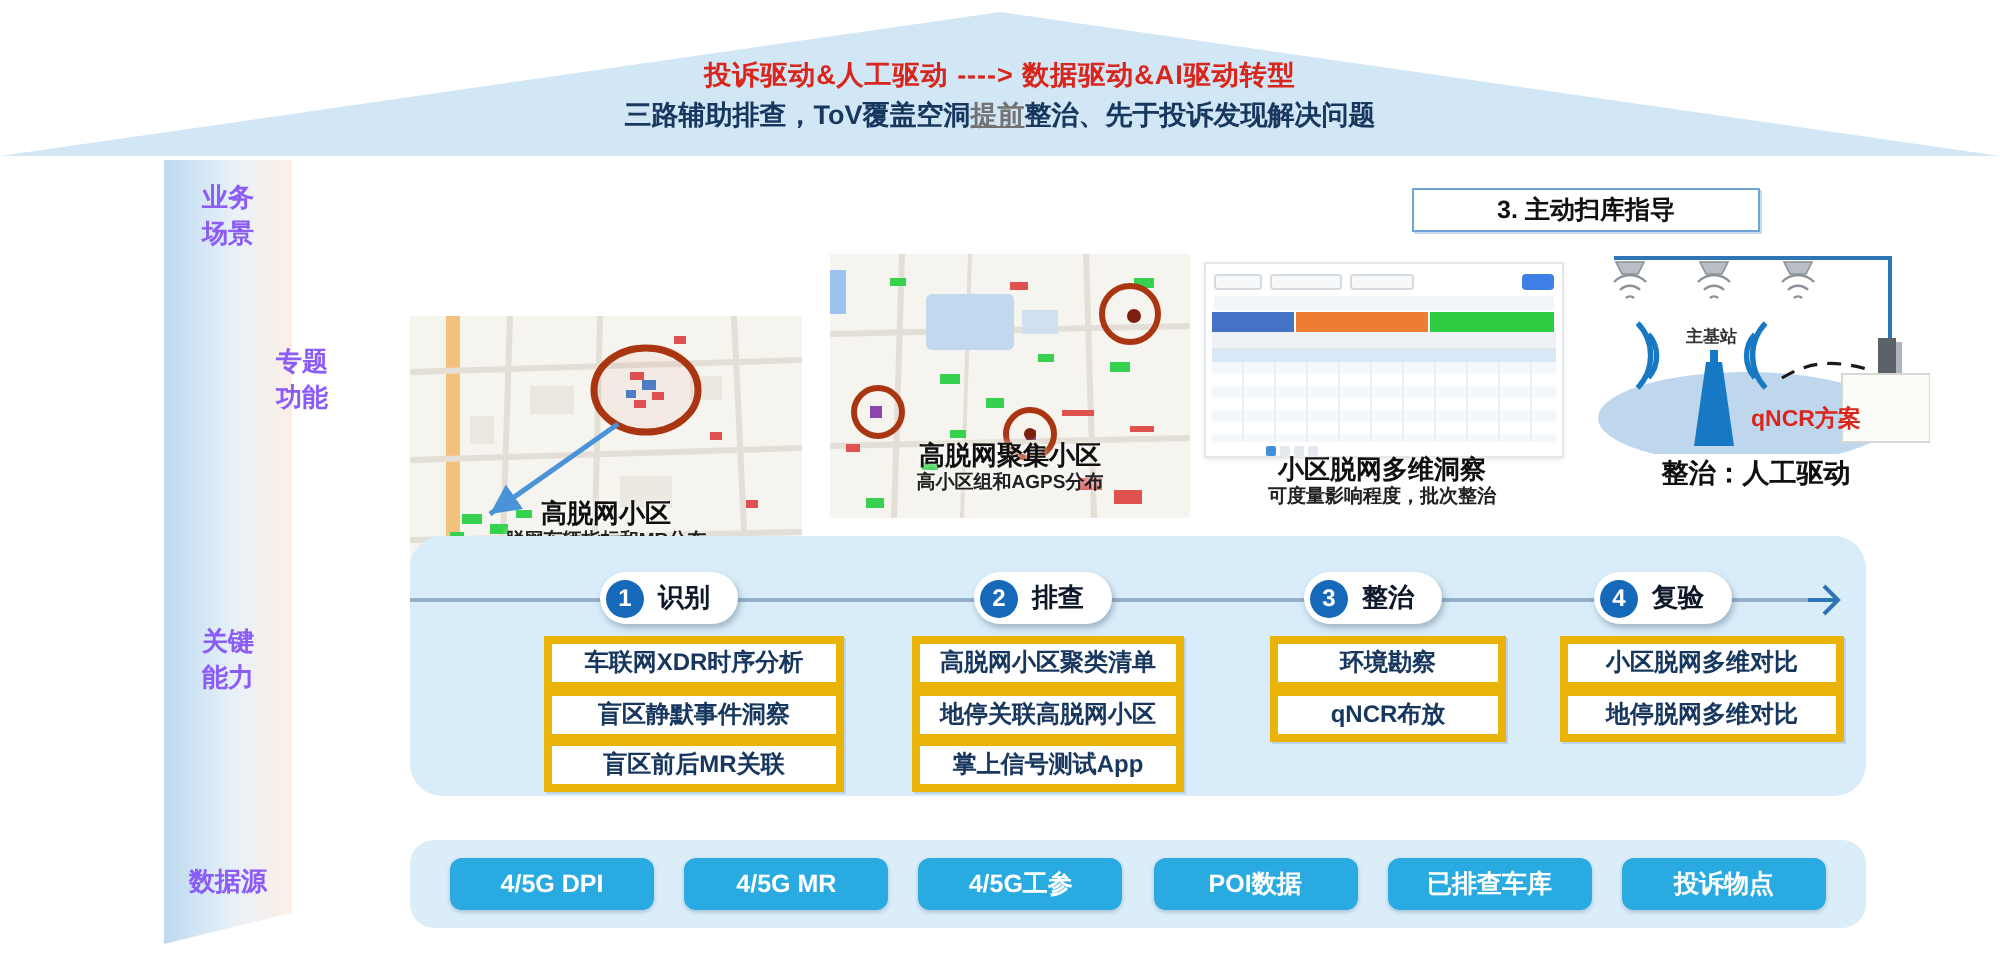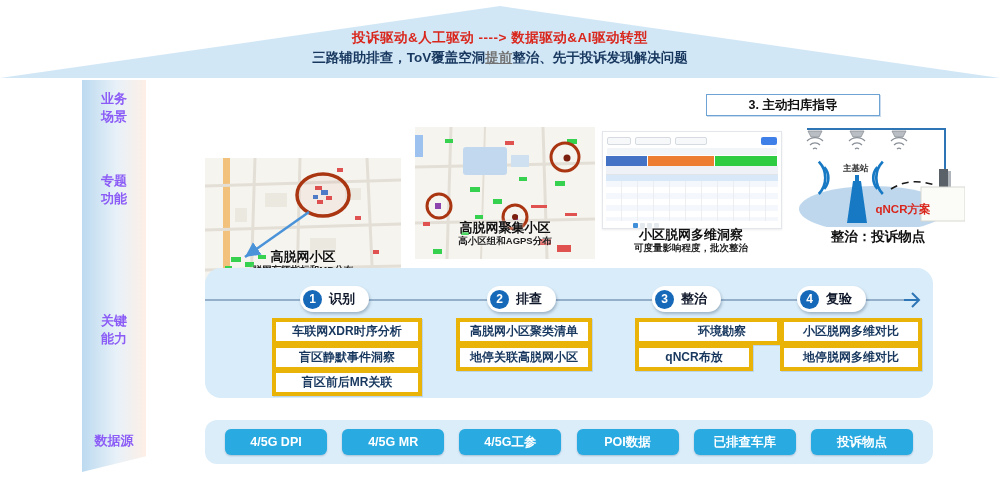--- a/index.html
+++ b/index.html
@@ -85,21 +85,21 @@
 
   <div class="abs roof"></div>
   <div class="abs roof-text">
     <div class="roof-line1">投诉驱动&amp;人工驱动 ----&gt; 数据驱动&amp;AI驱动转型</div>
     <div class="roof-line2"><span>三路辅助排查，ToV覆盖空洞</span><span class="hl">提前</span><span>整治、先于投诉发现解决问题</span></div>
   </div>
 
   <div class="abs side-bar"></div>
   <div class="abs side-label" style="top:90px;">业务
 场景</div>
-  <div class="abs side-label" style="top:172px;">专题
+  <div class="abs side-label" style="top:172px;padding-left:37px;">专题
 功能</div>
   <div class="abs side-label" style="top:312px;">关键
 能力</div>
   <div class="abs side-label" style="top:432px;">数据源</div>
 
   <div class="abs scene-box" style="left:706px;width:172px;">3. 主动扫库指导</div>
 
   <div class="abs shot" style="left:205px;top:130px;width:196px;height:128px;margin-top:28px;">
     <svg width="196" height="128" viewBox="0 0 196 128">
       <rect width="196" height="128" fill="#f6f4ef"></rect>
@@ -267,21 +267,21 @@
         <path d="M42 54 A26 26 0 0 1 42 90" fill="none" stroke-width="3" transform="translate(-14,-12) scale(0.9)"></path>
         <path d="M76 58 A18 18 0 0 0 76 82" fill="none" stroke-width="3" transform="translate(14,-10) scale(0.9)"></path>
         <path d="M82 54 A26 26 0 0 0 82 90" fill="none" stroke-width="3" transform="translate(14,-12) scale(0.9)"></path>
       </g>
 
       <path d="M96 64 C112 54 126 56 140 60" fill="none" stroke="#1a1a1a" stroke-width="1.6" stroke-dasharray="7 5"></path>
       <text x="48" y="46" font-size="8.5" font-weight="bold" fill="#333333">主基站</text>
       <text x="108" y="88" font-size="11.5" font-weight="bold" fill="#d9261c" text-anchor="middle">qNCR方案</text>
     </svg>
   </div>
-  <div class="abs net-caption">整治：投诉物点</div>
+  <div class="abs net-caption">整治：人工驱动</div>
 
   <div class="abs cap-panel"></div>
   <div class="abs flow-line"></div>
   <svg class="abs flow-head" width="20" height="18">
     <path d="M1 9 H15 M9 2 L16 9 L9 16" fill="none" stroke="#2e75b6" stroke-width="2"></path>
   </svg>
 
   <div class="abs pill" style="left:300px;">
     <span class="pill-num">1</span>
     <span class="pill-label">识别</span>
@@ -298,22 +298,23 @@
     <span class="pill-num">4</span>
     <span class="pill-label">复验</span>
   </div>
 
   <div class="abs cap-item" style="left:272px;top:318px;width:142px;">车联网XDR时序分析</div>
   <div class="abs cap-item" style="left:272px;top:344px;width:142px;">盲区静默事件洞察</div>
   <div class="abs cap-item" style="left:272px;top:369px;width:142px;">盲区前后MR关联</div>
 
   <div class="abs cap-item" style="left:456px;top:318px;width:128px;">高脱网小区聚类清单</div>
   <div class="abs cap-item" style="left:456px;top:344px;width:128px;">地停关联高脱网小区</div>
-
-  <div class="abs cap-item" style="left:635px;top:318px;width:110px;padding-left:28px;">环境勘察</div>
+  <div class="abs cap-item" style="left:456px;top:369px;width:128px;">掌上信号测试App</div>
+
+  <div class="abs cap-item" style="left:635px;top:318px;width:110px;">环境勘察</div>
   <div class="abs cap-item" style="left:635px;top:344px;width:110px;">qNCR布放</div>
 
   <div class="abs cap-item" style="left:780px;top:318px;width:134px;">小区脱网多维对比</div>
   <div class="abs cap-item" style="left:780px;top:344px;width:134px;">地停脱网多维对比</div>
 
   <div class="abs ds-band">
     <div class="ds-btn">4/5G DPI</div>
     <div class="ds-btn">4/5G MR</div>
     <div class="ds-btn">4/5G工参</div>
     <div class="ds-btn">POI数据</div>

